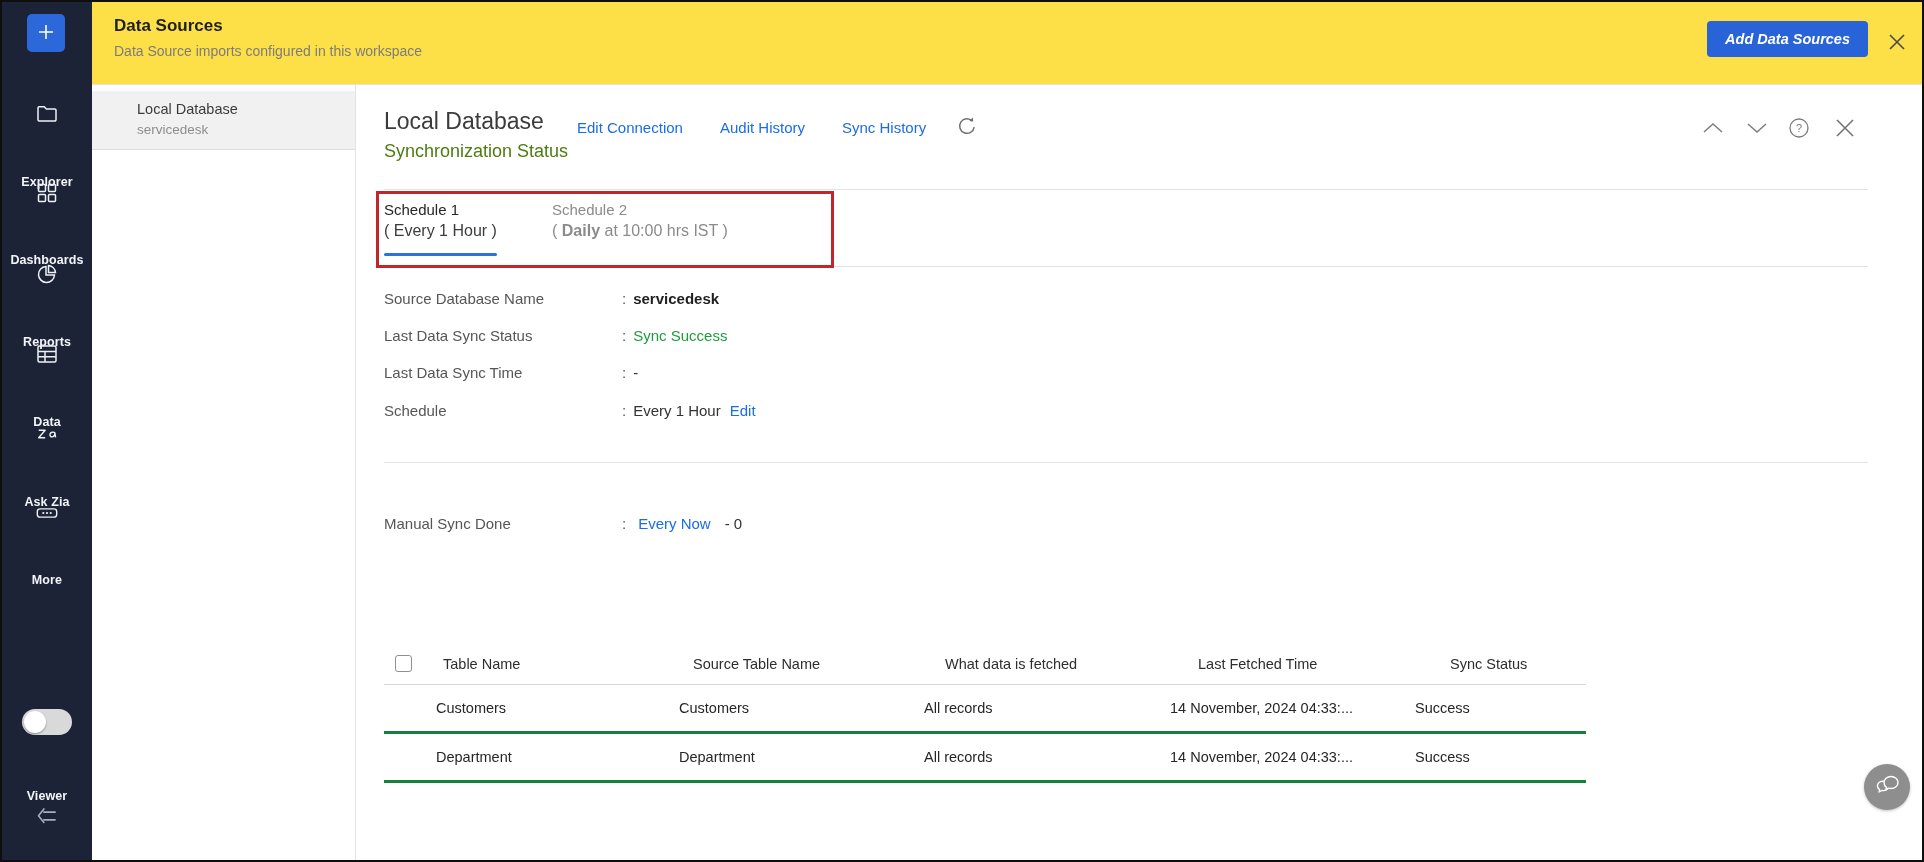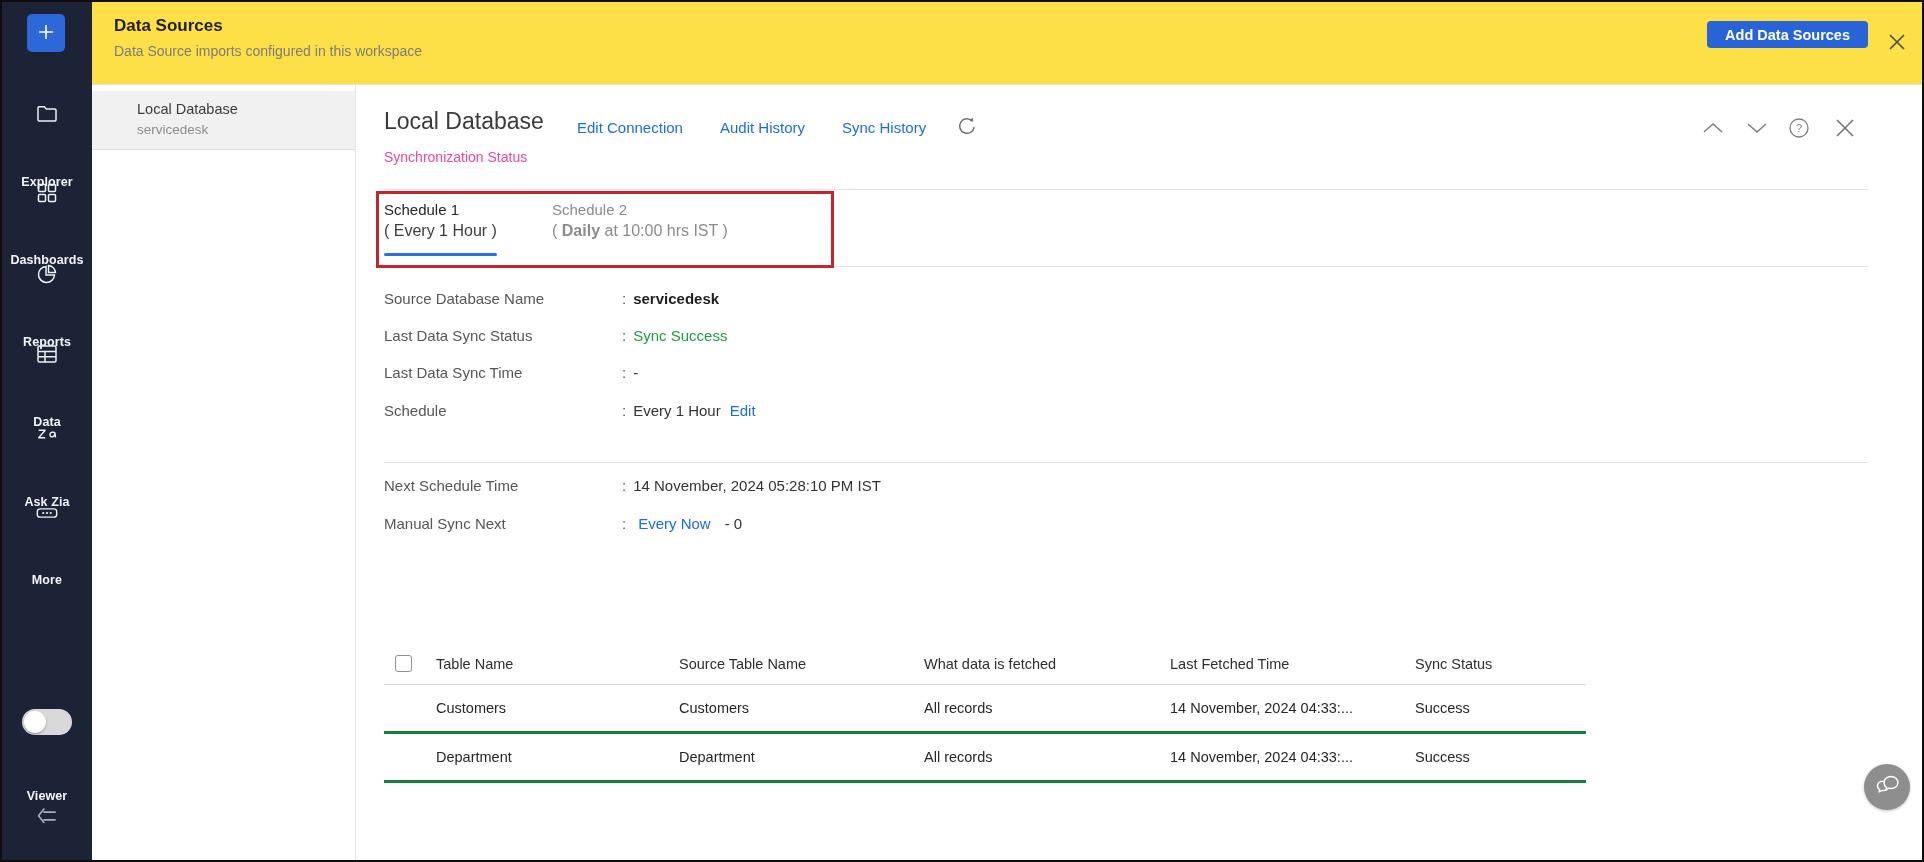--- a/index.html
+++ b/index.html
@@ -16,39 +16,39 @@
   .nav-label { color:#f3f5f9; font-size:12.5px; font-weight:700; letter-spacing:.1px;margin-top:44px; }
   .viewer-wrap { position:absolute; left:0; top:707px; width:90px; display:flex; flex-direction:column; align-items:center; gap:10px; }
   .toggle { width:50px; height:26px; background:#d9d9d9; border-radius:13px; position:relative; cursor:pointer; }
   .toggle .knob { position:absolute; left:2px; top:2px; width:22px; height:22px; background:#ffffff; border-radius:50%; box-shadow:0 1px 2px rgba(0,0,0,.35); }
   .collapse-btn { position:absolute; left:31px; top:800px; width:28px; height:28px; cursor:pointer; display:flex; align-items:center; justify-content:center; }
 
   
   .topbar { position:absolute; left:90px; top:0; right:0; height:83px; background:#fde047; border-bottom:1px solid #e2e2e2; }
   .tb-title { position:absolute; left:22px; top:14px; font-size:17px; font-weight:700; color:#1f1f1f; }
   .tb-sub { position:absolute; left:22px; top:41px; font-size:14px; color:#7c7c7c; }
-  .add-btn { position:absolute; right:54px; top:19px; height:27px; padding:0 18px; background:#2864d8; color:#fff; font-family:"Liberation Sans",sans-serif; font-size:14.5px; font-weight:600; border:none; border-radius:4px; cursor:pointer; }
+  .add-btn { position:absolute; right:54px; top:19px; height:36px; padding:0 18px; background:#2864d8; color:#fff; font-family:"Liberation Sans",sans-serif; font-size:14.5px; font-weight:600; border:none; border-radius:4px; cursor:pointer;font-style:italic; }
   .tb-close { position:absolute; right:12px; top:27px; width:26px; height:26px; cursor:pointer; display:flex; align-items:center; justify-content:center; }
 
   
   .src-list { position:absolute; left:90px; top:83px; width:264px; bottom:0; background:#fff; border-right:1px solid #e4e4e4; }
   .src-item { padding:10px 12px 12px 45px; cursor:pointer; }
   .src-item.selected { margin-top:6px; background:#f1f1f2; border-bottom:1px solid #dedede; }
   .src-name { font-size:14.5px; color:#3b3b3b; margin-bottom:5px; }
   .src-db { font-size:13.5px; color:#8d8d8d; }
 
   
   .detail { position:absolute; left:354px; top:83px; right:0; bottom:0; background:#fff; }
   .d-title { position:absolute; left:28px; top:23px; font-size:23px; color:#3b3b3b; }
   .d-link { position:absolute; top:34px; font-size:15px; color:#1b6ce8; cursor:pointer; }
   .d-link.l0 { left:221px; } .d-link.l1 { left:364px; } .d-link.l2 { left:486px; }
   .refresh { position:absolute; left:599px; top:29px; width:24px; height:24px; cursor:pointer; }
   .hdr-ic { position:absolute; top:30px; width:26px; height:26px; cursor:pointer; display:flex; align-items:center; justify-content:center; }
   .ic-up { left:1344px; } .ic-down { left:1388px; } .ic-help { left:1430px; } .ic-x { left:1476px; }
-  .sync-label { position:absolute; left:28px; top:64px; font-size:14px; color:#ec4899; }
+  .sync-label { position:absolute; left:28px; top:56px; font-size:18px; color:#4d7c0f; }
   .hr { position:absolute; left:28px; width:1484px; height:1px; background:#e3e3e3; }
   .hr1 { top:104px; } .hr-tabs { top:181px; } .hr2 { top:377px; }
 
   .tab { position:absolute; cursor:pointer; }
   .tab1 { left:28px; top:116px; } .tab2 { left:196px; top:116px; }
   .tab-title { font-size:15px; color:#262626; margin-bottom:4px; }
   .tab2 .tab-title { color:#8b8b8b; }
   .tab-sub { font-size:16px; color:#3c3c3c;text-align:center; }
   .tab2 .tab-sub { color:#8b8b8b; }
   .tab-sub b { font-weight:700; }
@@ -61,21 +61,21 @@
   .fvalue { color:#333; }
   .fvalue.bold { font-weight:700; color:#1f1f1f; }
   .fvalue.green { color:#1f9c3d; }
   .inline-link { color:#1b6ce8; cursor:pointer; }
   .f0 { top:205px; } .f1 { top:242px; } .f2 { top:279px; } .f3 { top:317px; }
   .g0 { top:392px; } .g1 { top:430px; }
   .suffix { color:#333; margin-left:14px; }
 
   .sync-table { position:absolute; left:28px; top:558px; width:1202px; }
   .t-grid { display:grid; grid-template-columns:52px 243px 245px 246px 245px 1fr; align-items:center; }
-  .thead { height:42px; border-bottom:1px solid #d7d7d7; }
+  .thead { height:42px; border-bottom:1px solid #d7d7d7;gap:7px; }
   .th { font-size:14.5px; color:#2e2e2e; }
   .trow { height:49px; border-bottom:3px solid #15803d; }
   .td { font-size:14.5px; color:#262626; }
   .checkbox { width:17px; height:17px; border:1.5px solid #8f8f8f; border-radius:3px; margin-left:11px; cursor:pointer; background:#fff; }
 
   .chat-fab { position:absolute; left:1508px; top:679px; width:46px; height:46px; border-radius:50%; background:#8e8e8e; display:flex; align-items:center; justify-content:center; cursor:pointer; box-shadow:0 1px 3px rgba(0,0,0,.25); }
 </style>
 </head>
 <body>
 
@@ -256,25 +256,22 @@
     </div>
     <div class="frow f2">
       <span class="flabel">Last Data Sync Time</span><span class="fsep">:</span><span class="fvalue">-</span>
     </div>
     <div class="frow f3">
       <span class="flabel">Schedule</span><span class="fsep">:</span><span class="fvalue" style="margin-right:9px">Every 1 Hour</span><span class="inline-link">Edit</span>
     </div>
 
     <div class="hr hr2"></div>
 
-    <div class="frow g0">
-      <span class="flabel">Next Schedule Time</span><span class="fsep">:</span><span class="fvalue">14 November, 2024 05:28:10 PM IST</span>
-    </div>
     <div class="frow g1">
-      <span class="flabel">Manual Sync Next</span><span class="fsep">:</span><span class="inline-link" style="margin-left:5px">Every Now</span><span class="suffix">- 0</span>
+      <span class="flabel">Manual Sync Done</span><span class="fsep">:</span><span class="inline-link" style="margin-left:5px">Every Now</span><span class="suffix">- 0</span>
     </div>
 
     <div class="sync-table">
       <div class="t-grid thead">
         <div>
             <div class="checkbox"></div>
           </div>
         <div class="th">Table Name</div>
         <div class="th">Source Table Name</div>
         <div class="th">What data is fetched</div>

